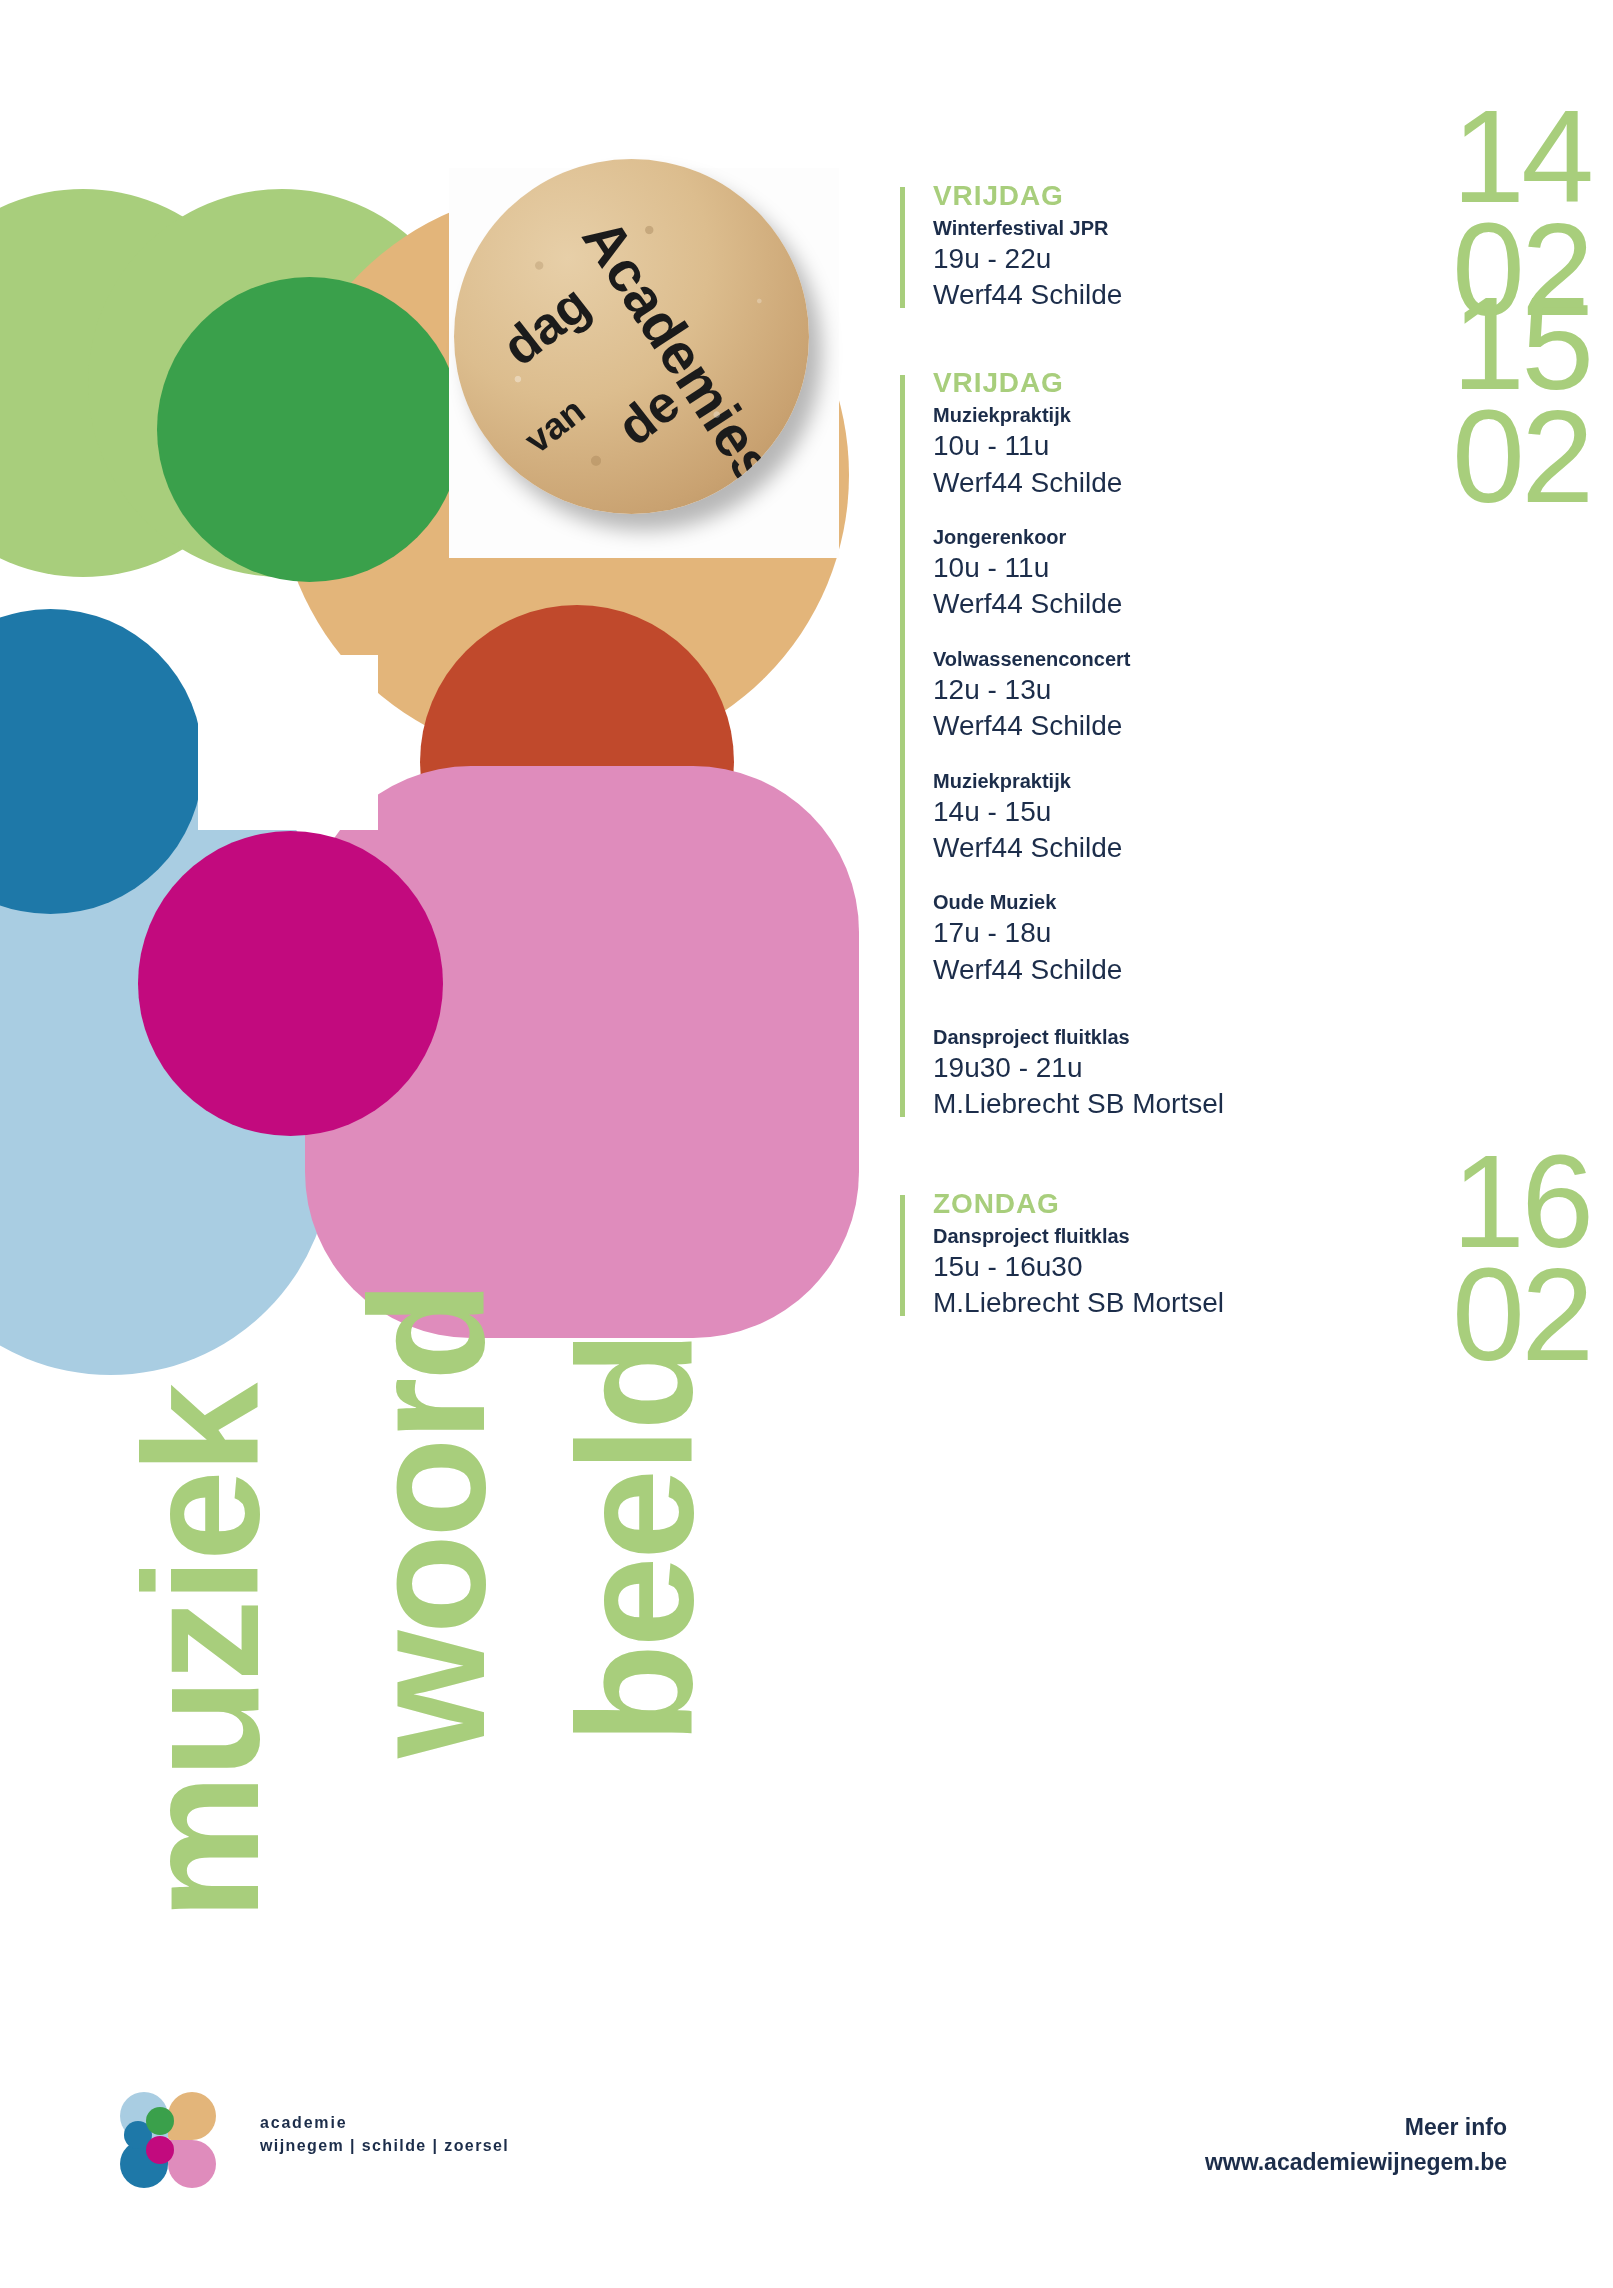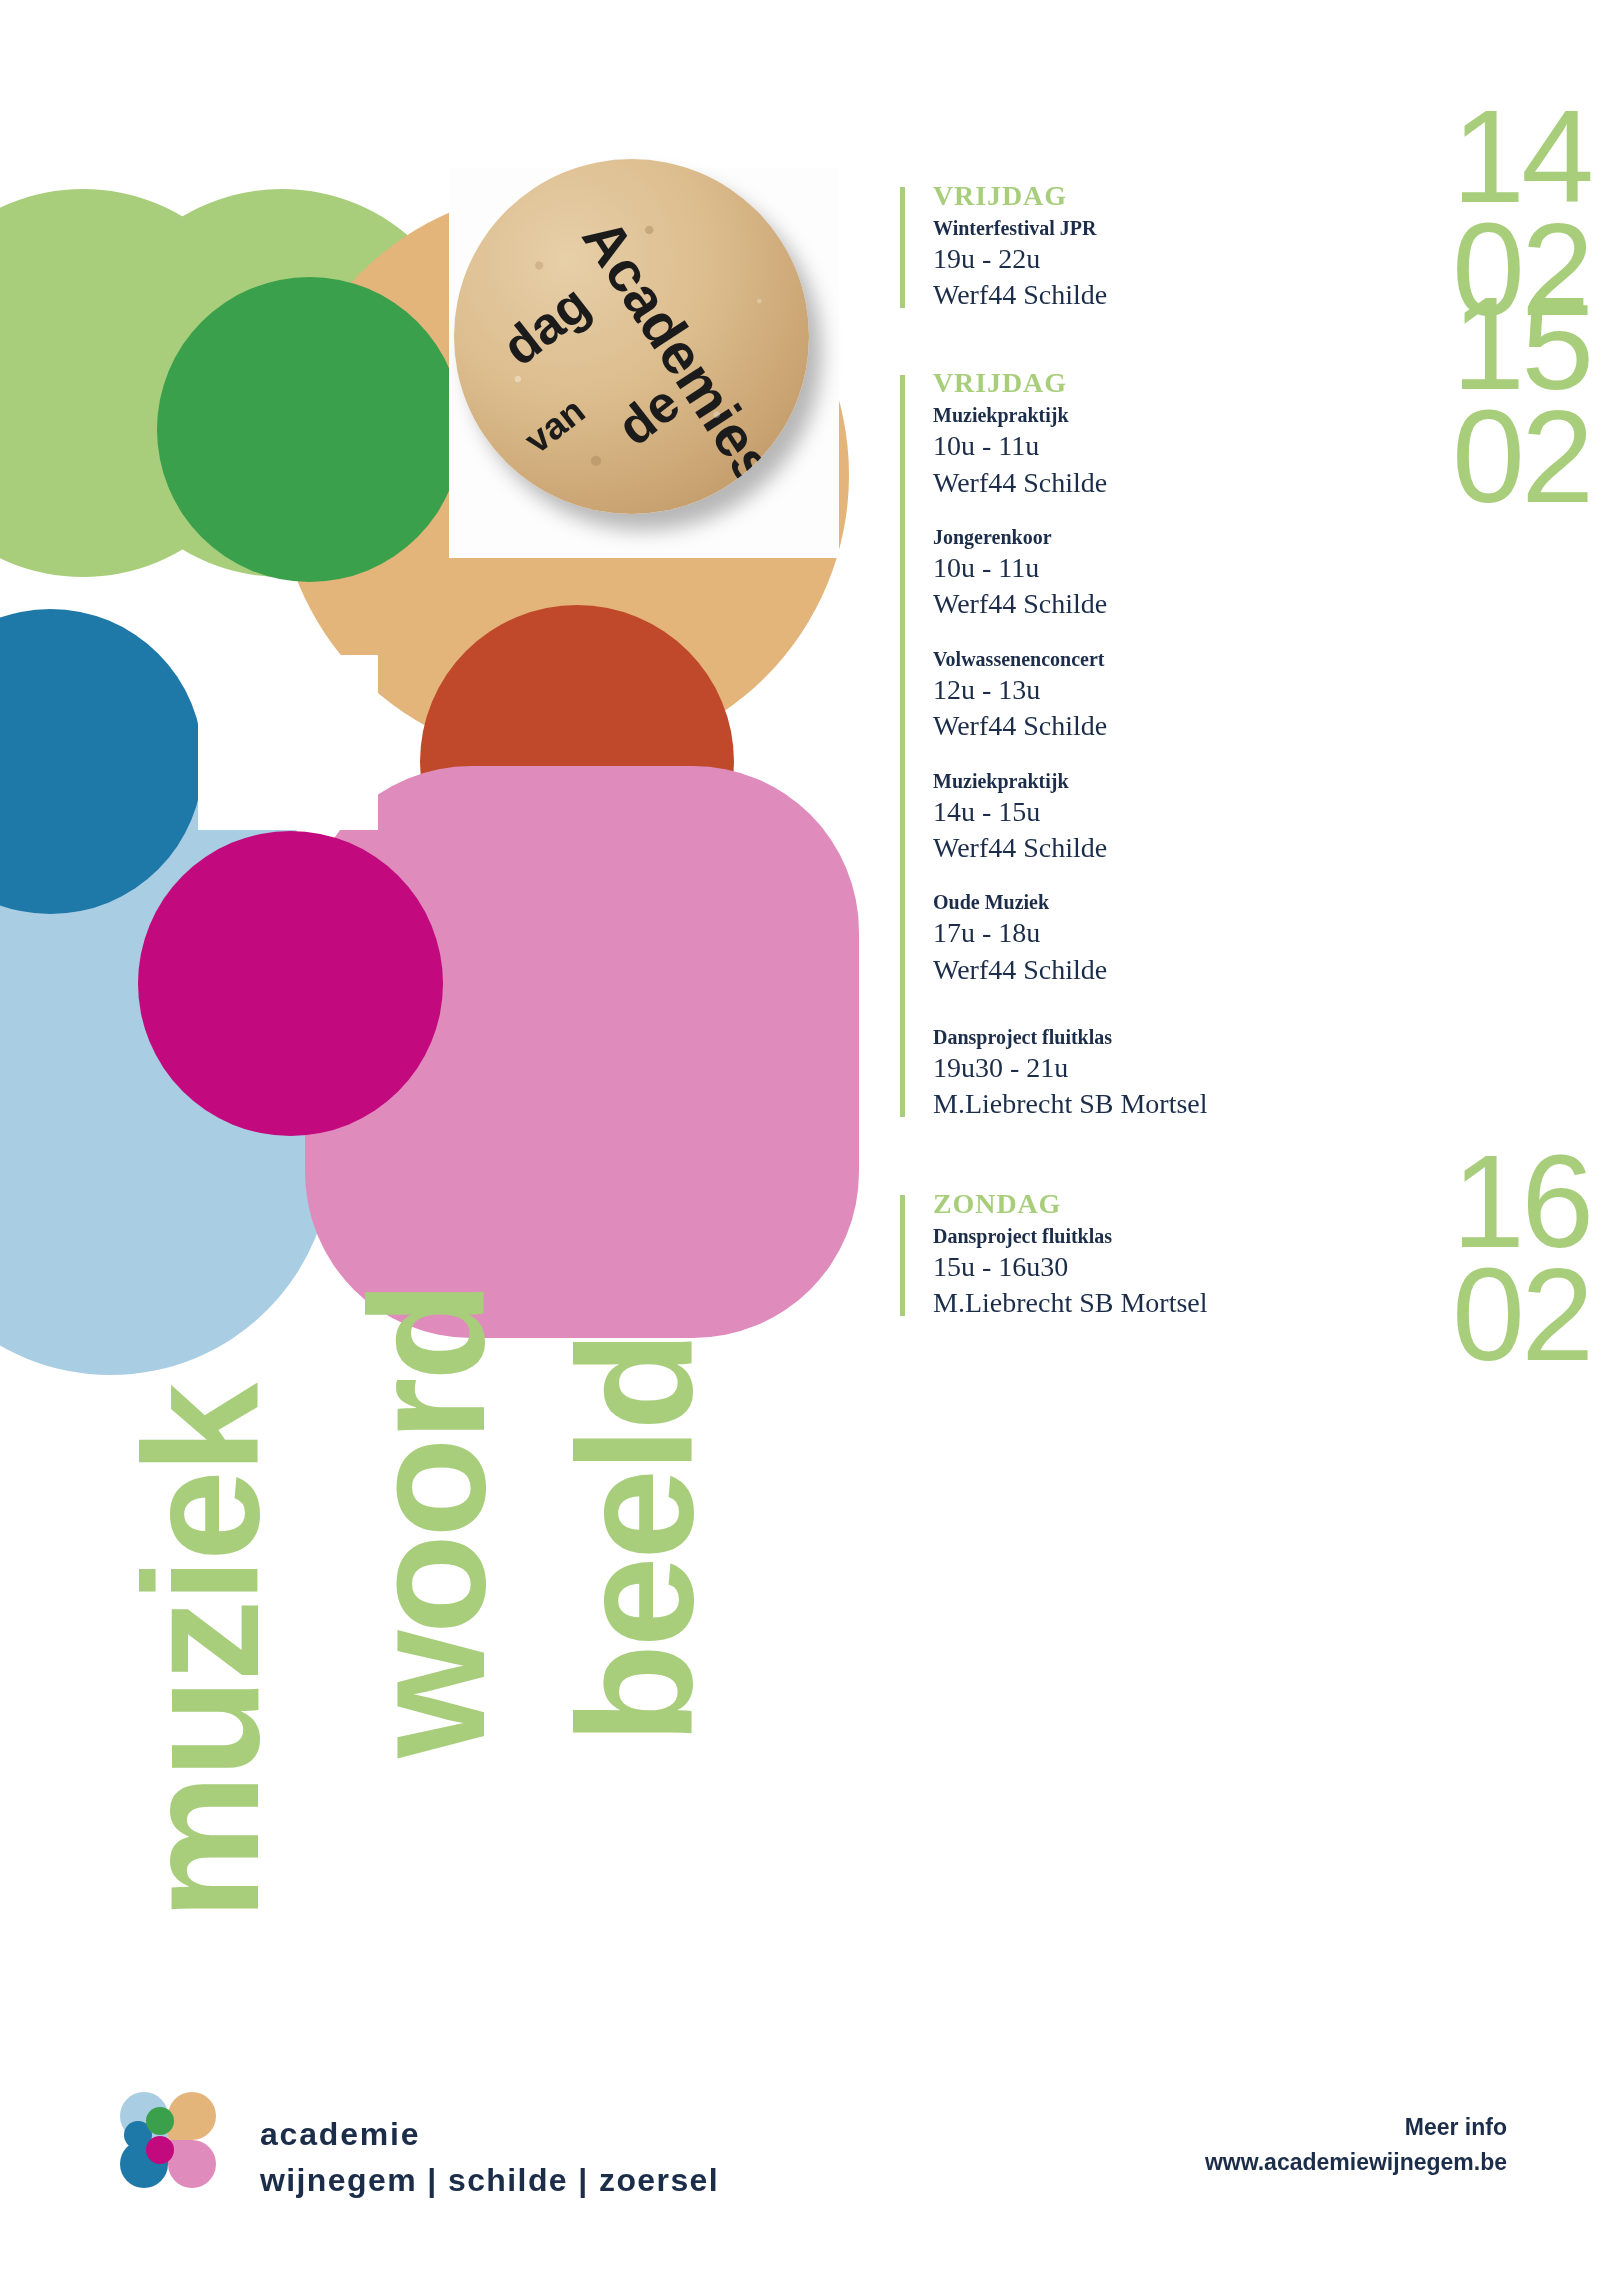--- a/index.html
+++ b/index.html
@@ -180,21 +180,20 @@
   .day-rule {
     position: absolute;
     left: 0;
     top: 7.4px;
     bottom: 5.5px;
     width: 4.6px;
     background: #a8ce7c;
   }
   .day-inner {
     padding-left: 33px;
-    font-family: Liberation Serif, serif;
   }
   .day-name {
     color: #a8ce7c;
     font-weight: bold;
     font-size: 28px;
     letter-spacing: 0.9px;
     margin-bottom: 3.7px;
   }
   .bigdate {
     position: absolute;
@@ -252,21 +251,21 @@
   .lm-c1 { left: 28px; top: 16.6px; width: 28px; height: 28px; background: #3aa04b; border-radius: 50%; }
   .lm-c2 { left: 28px; top: 46px; width: 28px; height: 28px; background: #c20a7e; border-radius: 50%; }
   .lm-c3 { left: 5.5px;  top: 31px; width: 28px; height: 28px; background: #1e78a8; border-radius: 50%; }
 
   .logo-text {
     position: absolute;
     left: 260px;
     top: 29.5px;
     color: #1c2d4a;
     font-weight: bold;
-    font-size: 32px;
+    font-size: 16px;
     letter-spacing: 1.8px;
     line-height: 1.45;
   }
   .logo-text .line2 { letter-spacing: 1.4px; }
   .sep { color: #1c2d4a; font-weight: bold; }
 
   .meer-info {
     position: absolute;
     right: 106px;
     top: 29px;

